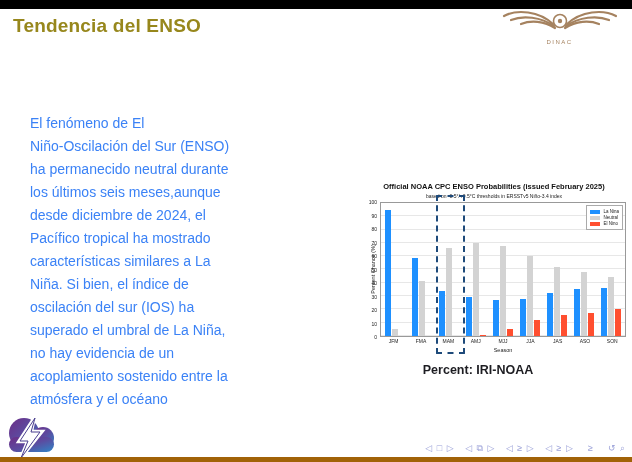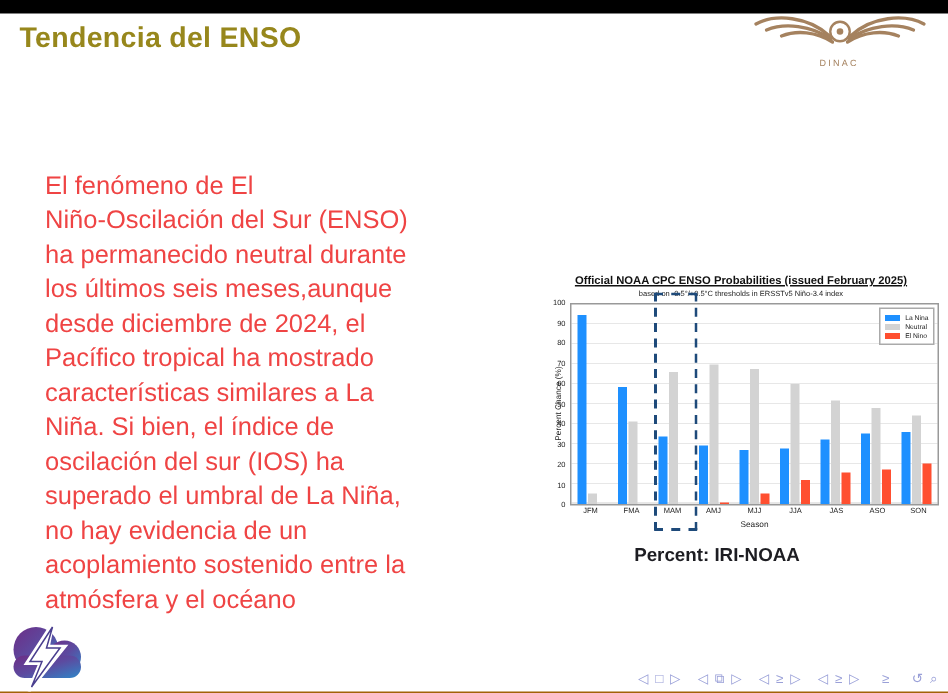--- a/index.html
+++ b/index.html
@@ -1,30 +1,30 @@
 <!DOCTYPE html>
 <html><head>
 <meta charset="utf-8">
 <style>
   html,body{margin:0;padding:0;background:#fff;}
   #slide{
     position:relative;width:632px;height:462px;background:#ffffff;overflow:hidden;
-    font-family:"Liberation Sans",sans-serif;border-bottom:1px solid #a16207;box-sizing:border-box;
+    font-family:"Liberation Sans",sans-serif;border-bottom:5px solid #a16207;box-sizing:border-box;
   }
   .topbar{position:absolute;left:0;top:0;width:632px;height:9px;background:#000;}
   .title{position:absolute;left:13px;top:15px;font-size:19px;font-weight:bold;color:#97871c;letter-spacing:.2px;}
   .dinac{position:absolute;right:10px;top:8px;width:125px;height:44px;text-align:center;color:#a5825f;}
   .dinac-label{font-size:6px;letter-spacing:1.5px;margin-top:-3px;color:#a5825f;}
   .body-text{
-    position:absolute;left:30px;top:112px;width:300px;color:#ef4444;
-    font-size:17px;line-height:23px;white-space:pre-line;
+    position:absolute;left:30px;top:112px;width:300px;color:#3b82f6;
+    font-size:14px;line-height:23px;white-space:pre-line;
   }
   
   .chart{position:absolute;left:356px;top:180px;width:276px;height:181px;background:#fff;}
-  .chart-title{position:absolute;left:0;top:2px;width:100%;text-align:center;font-size:7.5px;font-weight:600;color:#111;text-decoration:underline;}
+  .chart-title{position:absolute;left:0;top:2px;width:100%;text-align:center;font-size:7.5px;font-weight:600;color:#111;}
   .chart-subtitle{position:absolute;left:0;top:13px;width:100%;text-align:center;font-size:5px;color:#222;}
   .plot{position:absolute;left:24px;top:22px;right:6px;bottom:24px;border:1px solid #999;
         background-image:repeating-linear-gradient(to top,#e7e7e7 0 1px,transparent 1px 10%);}
   .bars{position:absolute;left:0;top:0;width:100%;height:100%;display:flex;align-items:flex-end;}
   .bar-group{flex:1;display:flex;align-items:flex-end;justify-content:center;gap:1px;height:100%;}
   .bar{width:6px;}
   .ylab{position:absolute;left:1px;top:22px;bottom:24px;width:8px;}
   .ylab span{position:absolute;top:50%;left:-14px;transform:rotate(-90deg);transform-origin:center;
              font-size:5.5px;color:#222;width:60px;text-align:center;margin-top:-4px;}
   .yticks{position:absolute;left:10px;top:22px;bottom:24px;width:13px;}

